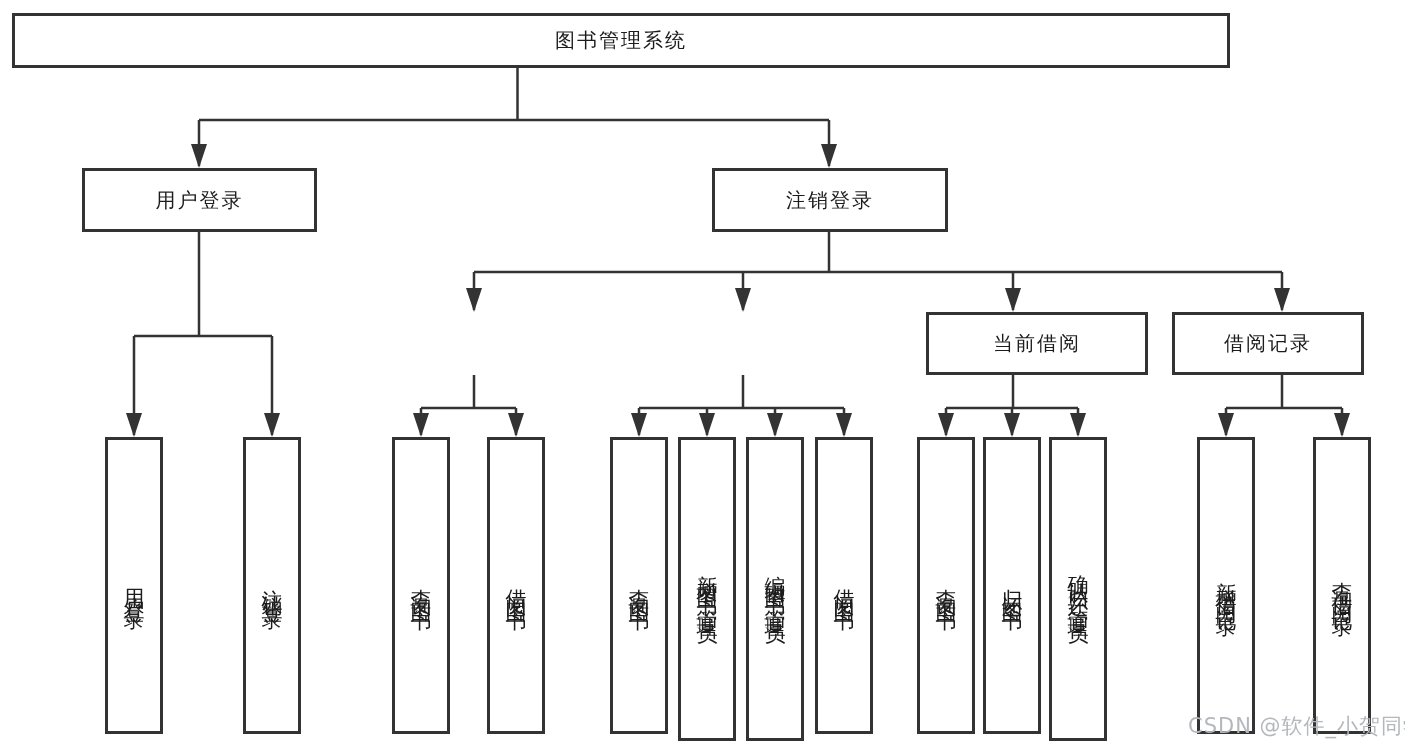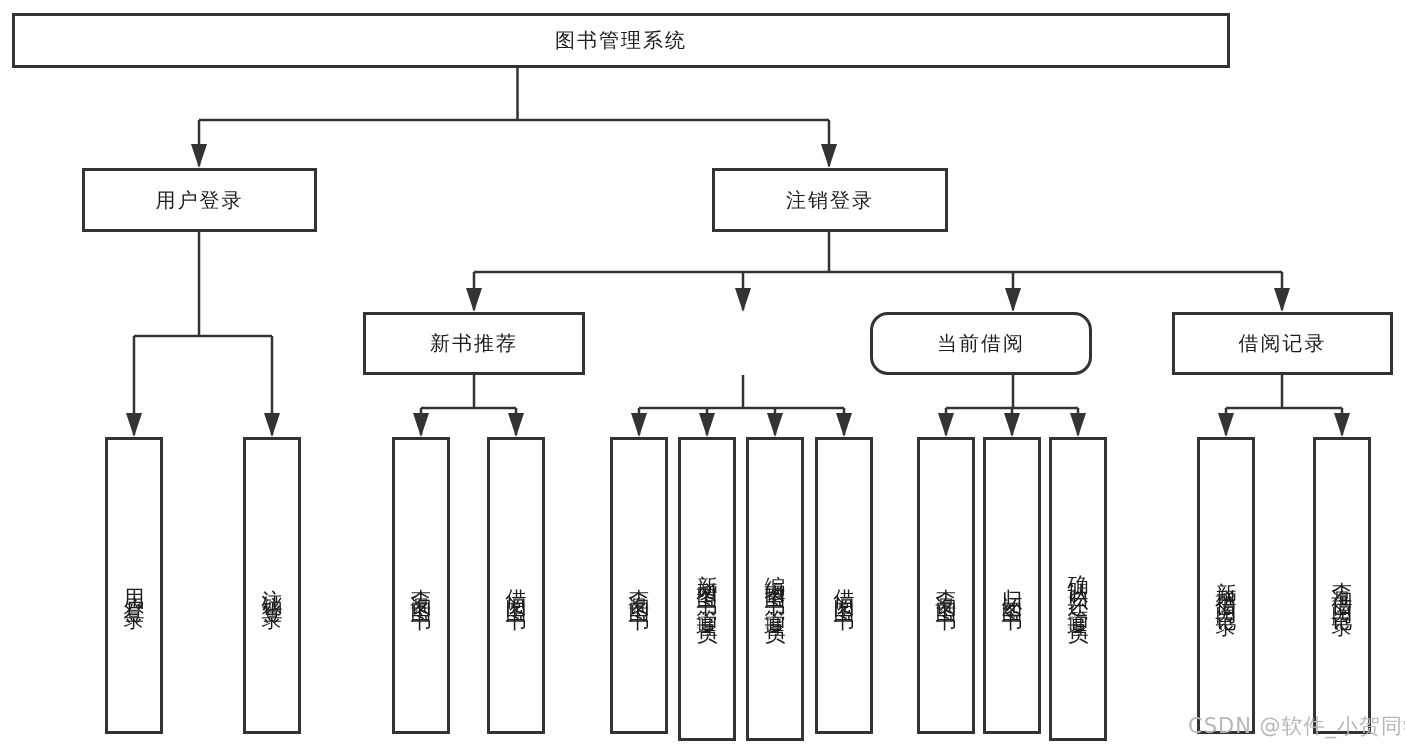--- a/index.html
+++ b/index.html
@@ -103,23 +103,22 @@
       <polygon points="1218,413 1234,413 1226,437"></polygon>
       <polygon points="1334,413 1350,413 1342,437"></polygon>
     </g>
   </svg>
 
   <div class="node root">图书管理系统</div>
 
   <div class="node lvl2a">用户登录</div>
   <div class="node lvl2b">注销登录</div>
 
-  <div class="node lvl3" style="left:363px;">新书推荐</div>
-  <div class="node lvl3" style="left:870px;border-radius:18px;">当前借阅</div>
-  <div class="node lvl3" style="left:1172px;width:221px;">借阅记录</div>
+  <div class="node lvl3" style="left:926px;">当前借阅</div>
+  <div class="node lvl3" style="left:1172px;width:192px;">借阅记录</div>
 
   <div class="leaf" style="left:105px;">用户登录</div>
   <div class="leaf" style="left:243px;">注销登录</div>
 
   <div class="leaf" style="left:392px;">查询图书</div>
   <div class="leaf" style="left:487px;">借阅图书</div>
 
   <div class="leaf" style="left:610px;">查询图书</div>
   <div class="leaf tall" style="left:678px;">新增图书（管理员）</div>
   <div class="leaf tall" style="left:746px;">编辑图书（管理员）</div>

